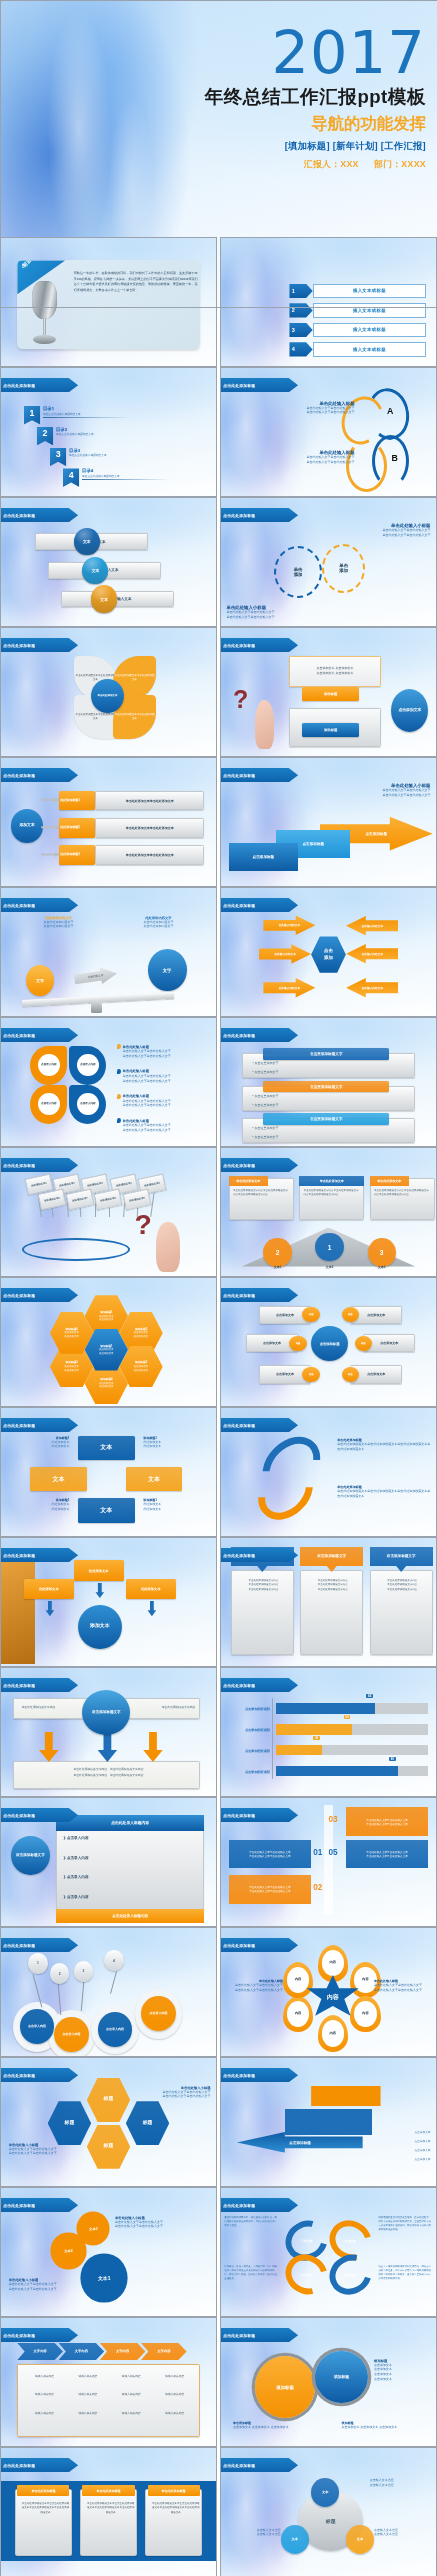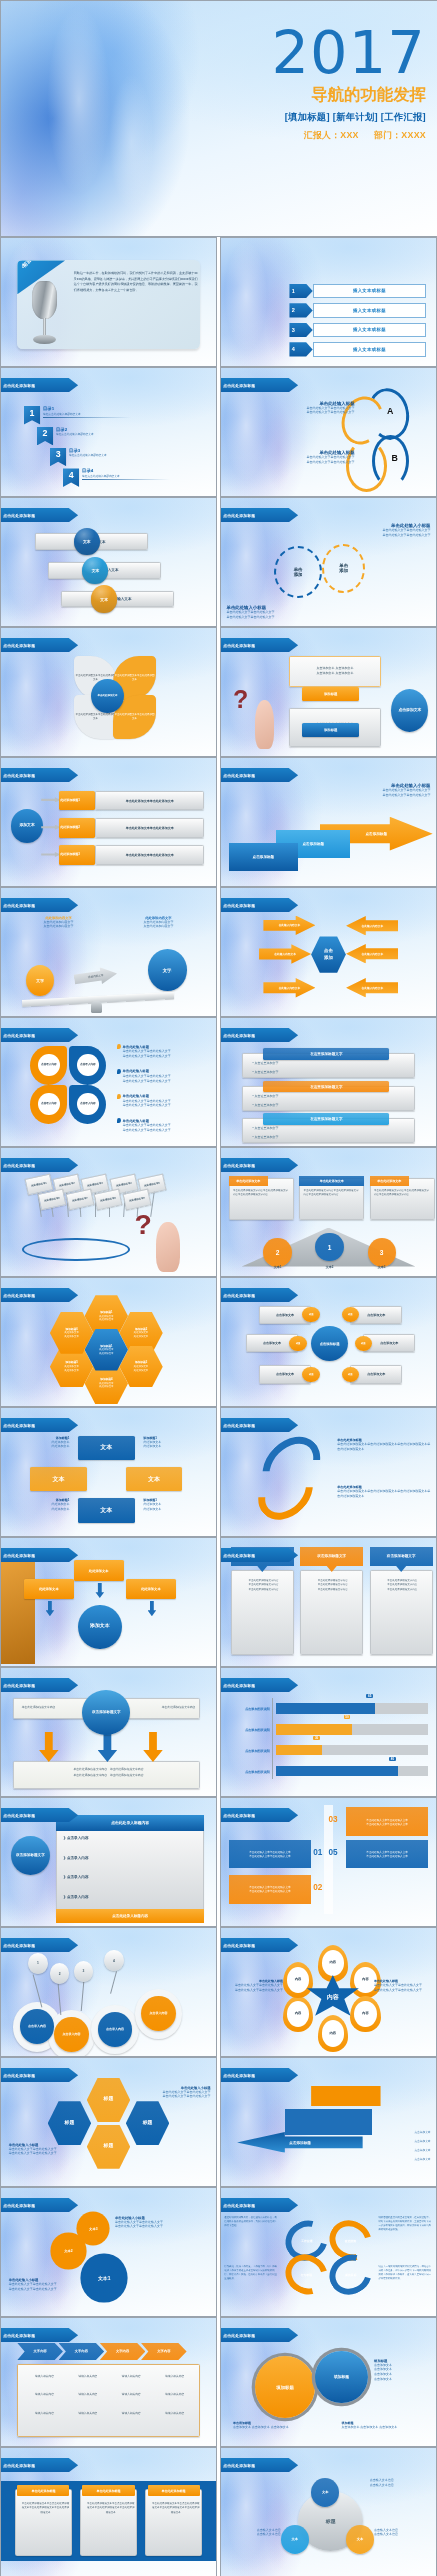--- a/index.html
+++ b/index.html
@@ -38,21 +38,21 @@
     background:linear-gradient(180deg,#1a7fc6 0%,#0f63ad 100%);
     clip-path:polygon(0 0, 88% 0, 100% 50%, 88% 100%, 0 100%);
     display:flex; align-items:center;
   }
   .ribbon span {
     color:#fff; font-weight:bold; font-size:3.8px; letter-spacing:0.2px;
     padding-left:3.3px; white-space:nowrap;
   }
 
   
-  #title-slide { position:absolute; left:0; top:0; width:438px; height:237px; }
+  #title-slide { position:absolute; left:0; top:0; width:438px; height:308px; }
   #title-slide .bg {
     background:
       radial-gradient(ellipse 45% 95% at 12% 50%, rgba(40,110,210,.80) 0%, rgba(80,150,230,.45) 38%, rgba(255,255,255,0) 70%),
       radial-gradient(ellipse 28% 70% at 26% 22%, rgba(120,180,245,.55) 0%, rgba(255,255,255,0) 70%),
       radial-gradient(ellipse 22% 60% at 5% 82%, rgba(150,130,225,.35) 0%, rgba(255,255,255,0) 70%),
       radial-gradient(ellipse 70% 60% at 75% 15%, rgba(205,232,252,.85) 0%, rgba(255,255,255,0) 75%),
       linear-gradient(165deg,#bfddf7 0%,#d6ebfb 30%,#ecf6fe 60%,#ffffff 100%);
   }
   #title-slide .bg::after {
     content:""; position:absolute; inset:0;
@@ -186,20 +186,21 @@
     clip-path:polygon(50% 0,100% 100%,0 100%);
   }
 </style>
 </head>
 <body>
 
 <div id="title-slide" class="slide">
   <div class="bg"></div>
   <div class="title-inner">
     <div class="t-year">2017</div>
+    <div class="t-main">年终总结工作汇报ppt模板</div>
     <div class="t-sub">导航的功能发挥</div>
     <div class="t-tags">[填加标题] [新年计划] [工作汇报]</div>
     <div class="t-meta">
       <span>汇报人：XXX</span>
       <span class="sp"></span>
       <span>部门：XXXX</span>
     </div>
   </div>
   <div class="grid-outline"></div>
 </div>

